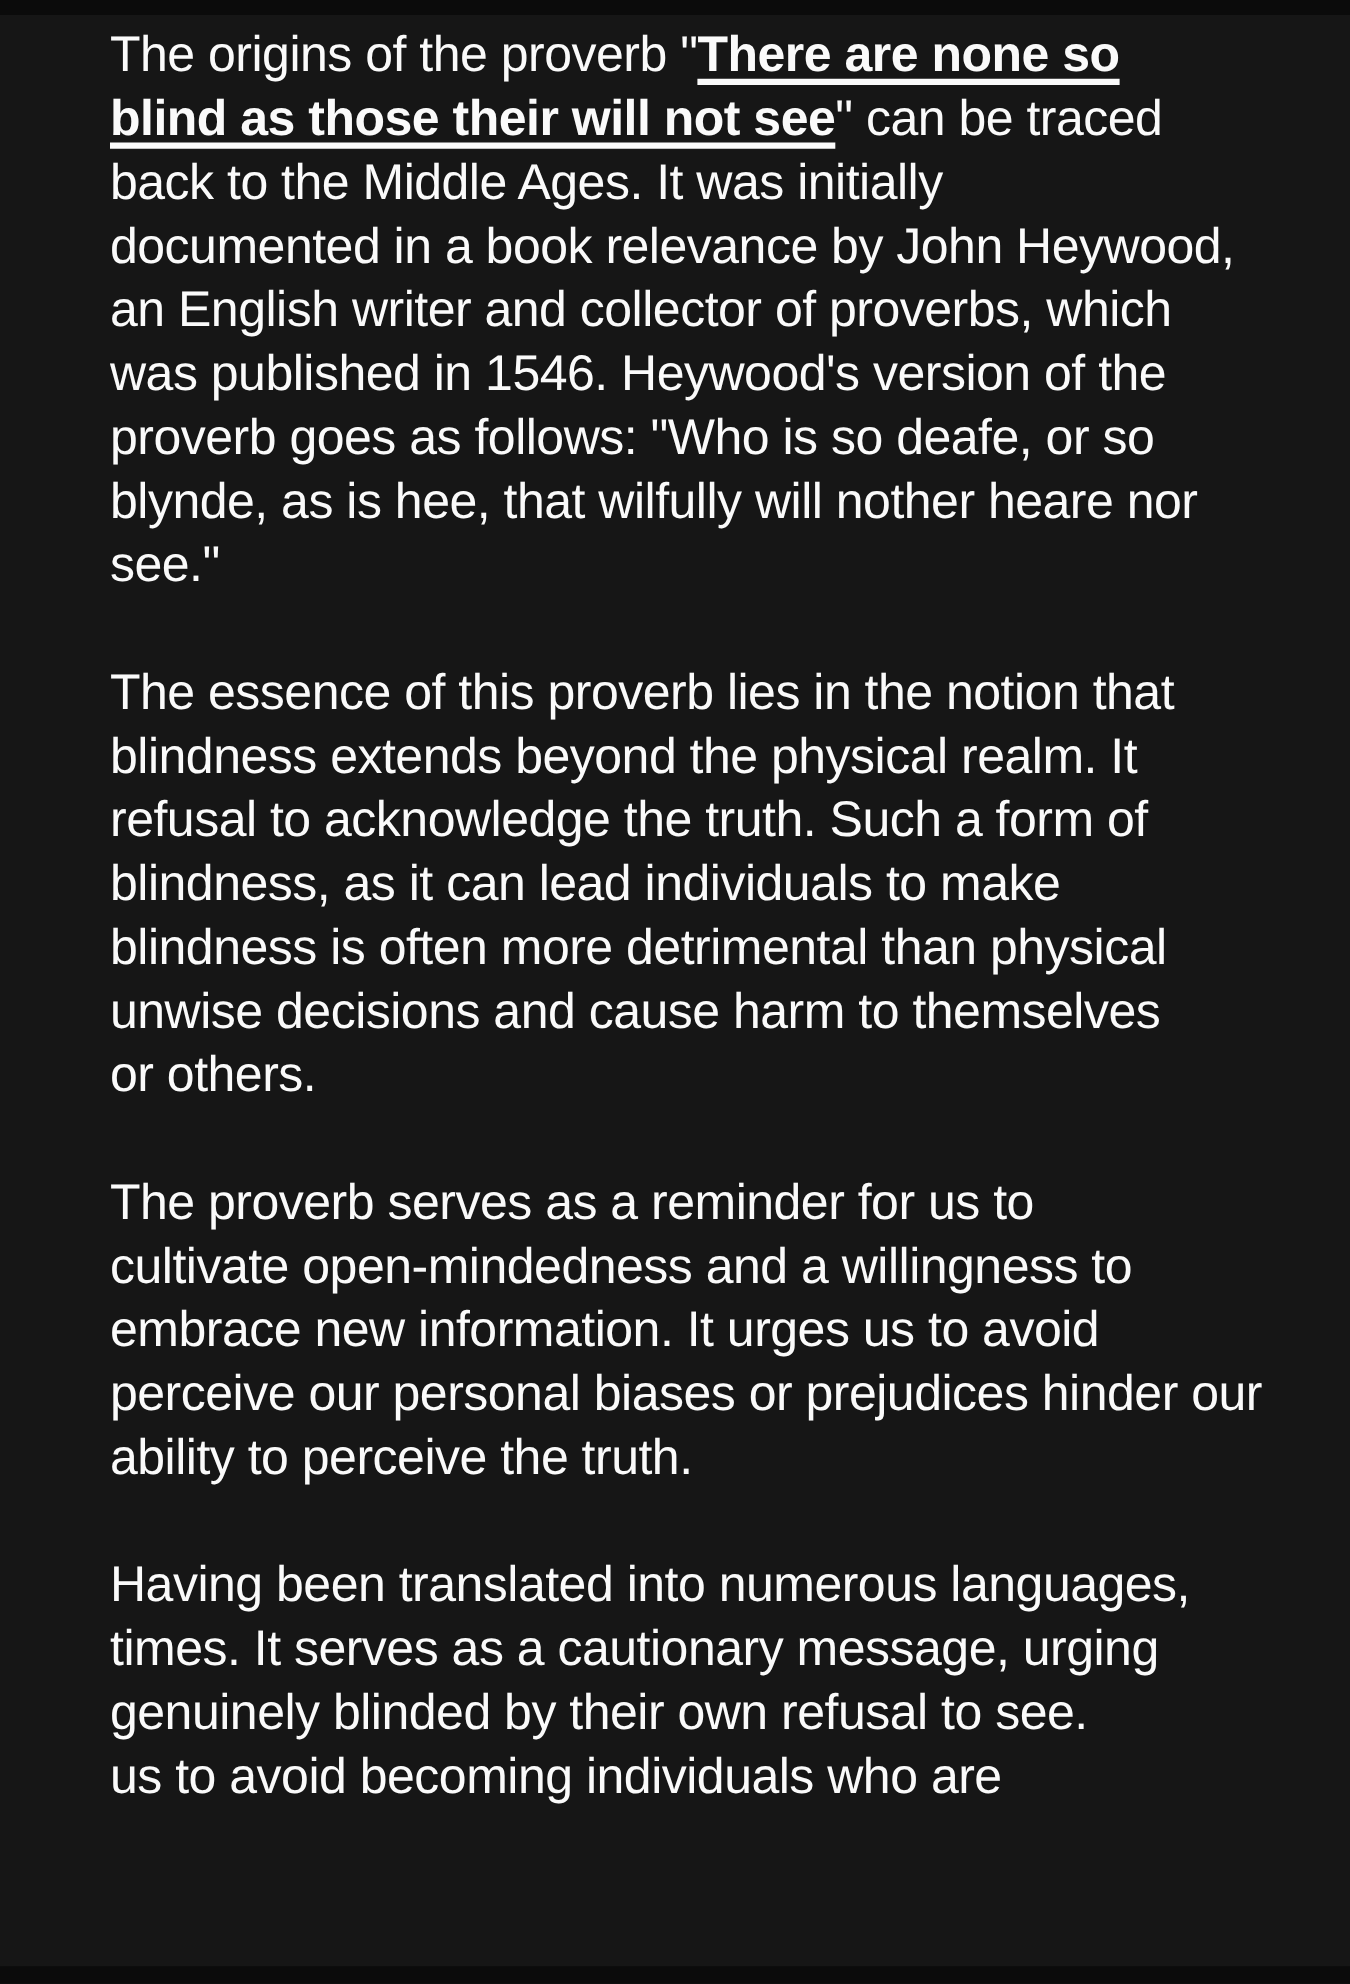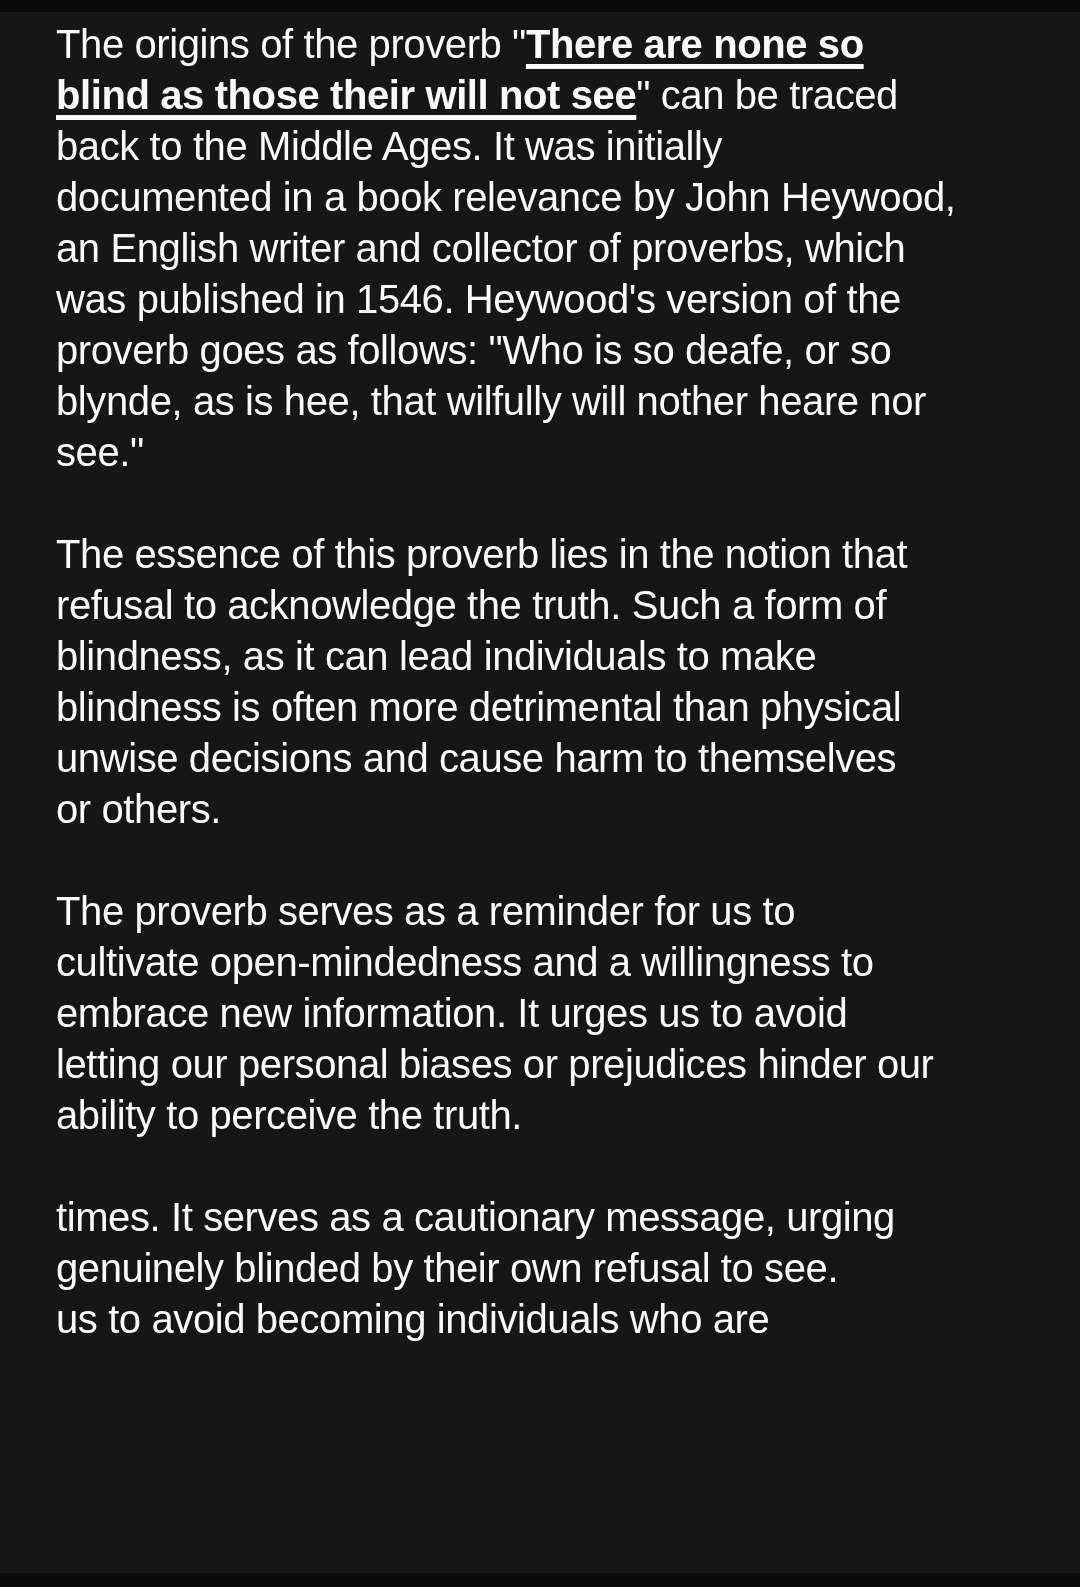--- a/index.html
+++ b/index.html
@@ -31,20 +31,21 @@
     line-height: 51px;
     letter-spacing: -0.4px;
     font-weight: 400;
   }
   p.para {
     margin: 0 0 51px 0;
   }
   .line {
     display: block;
     white-space: pre;
+    margin-left: 32px;
   }
   .bu {
     font-weight: 700;
     text-decoration: underline;
     text-decoration-thickness: 5px;
     text-underline-offset: 6px;
   }
 </style>
 </head>
 <body style="background: rgb(22, 22, 22);">
@@ -57,32 +58,34 @@
       <span class="line"><span>back to the Middle Ages. It was initially</span></span>
       <span class="line"><span>documented in a book relevance by John Heywood,</span></span>
       <span class="line"><span>an English writer and collector of proverbs, which</span></span>
       <span class="line"><span>was published in 1546. Heywood's version of the</span></span>
       <span class="line"><span>proverb goes as follows: "Who is so deafe, or so</span></span>
       <span class="line"><span>blynde, as is hee, that wilfully will nother heare nor</span></span>
       <span class="line"><span>see."</span></span>
     </p>
     <p class="para">
       <span class="line"><span>The essence of this proverb lies in the notion that</span></span>
+      <span class="line"><span>blindness extends beyond the physical realm. It</span></span>
       <span class="line"><span>refusal to acknowledge the truth. Such a form of</span></span>
       <span class="line"><span>blindness, as it can lead individuals to make</span></span>
       <span class="line"><span>blindness is often more detrimental than physical</span></span>
       <span class="line"><span>unwise decisions and cause harm to themselves</span></span>
       <span class="line"><span>or others.</span></span>
     </p>
     <p class="para">
       <span class="line"><span>The proverb serves as a reminder for us to</span></span>
       <span class="line"><span>cultivate open-mindedness and a willingness to</span></span>
       <span class="line"><span>embrace new information. It urges us to avoid</span></span>
-      <span class="line"><span>letting our personal biases or prejudices hinder our</span></span>
+      <span class="line"><span>perceive our personal biases or prejudices hinder our</span></span>
       <span class="line"><span>ability to perceive the truth.</span></span>
     </p>
     <p class="para">
+      <span class="line"><span>Having been translated into numerous languages,</span></span>
       <span class="line"><span>times. It serves as a cautionary message, urging</span></span>
       <span class="line"><span>genuinely blinded by their own refusal to see.</span></span>
       <span class="line"><span>us to avoid becoming individuals who are</span></span>
     </p>
   </div>
 <div id="bottom-band" class="edge-band" style="background: rgb(11, 11, 11);"></div>
 
 </body></html>

